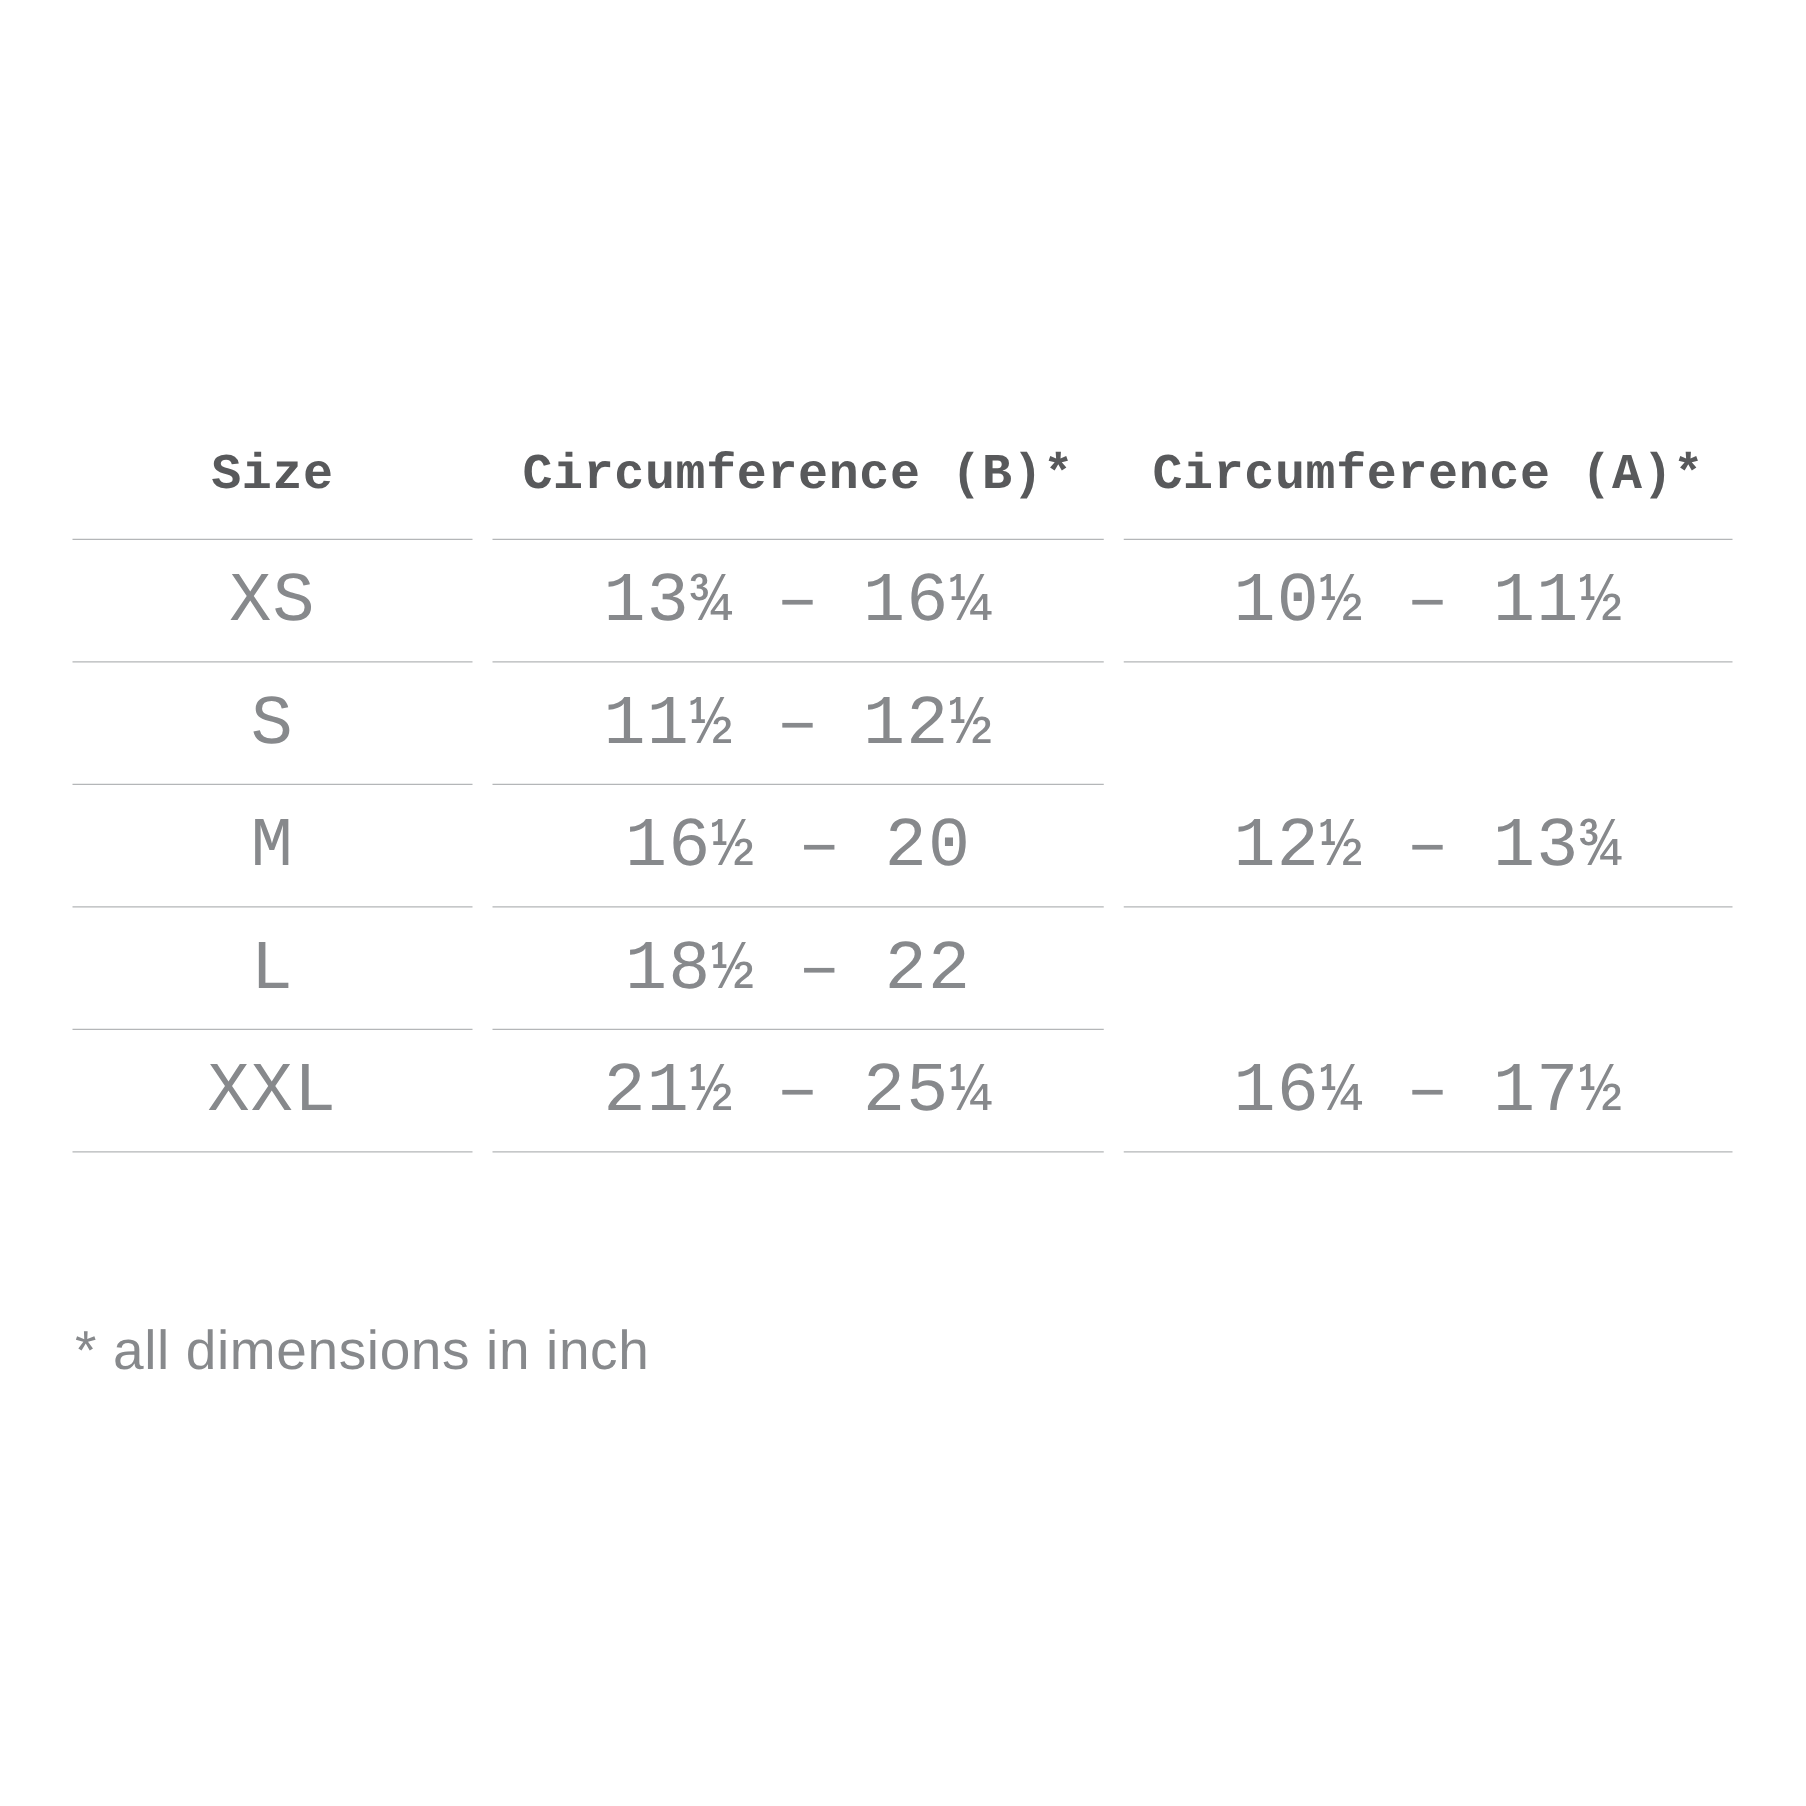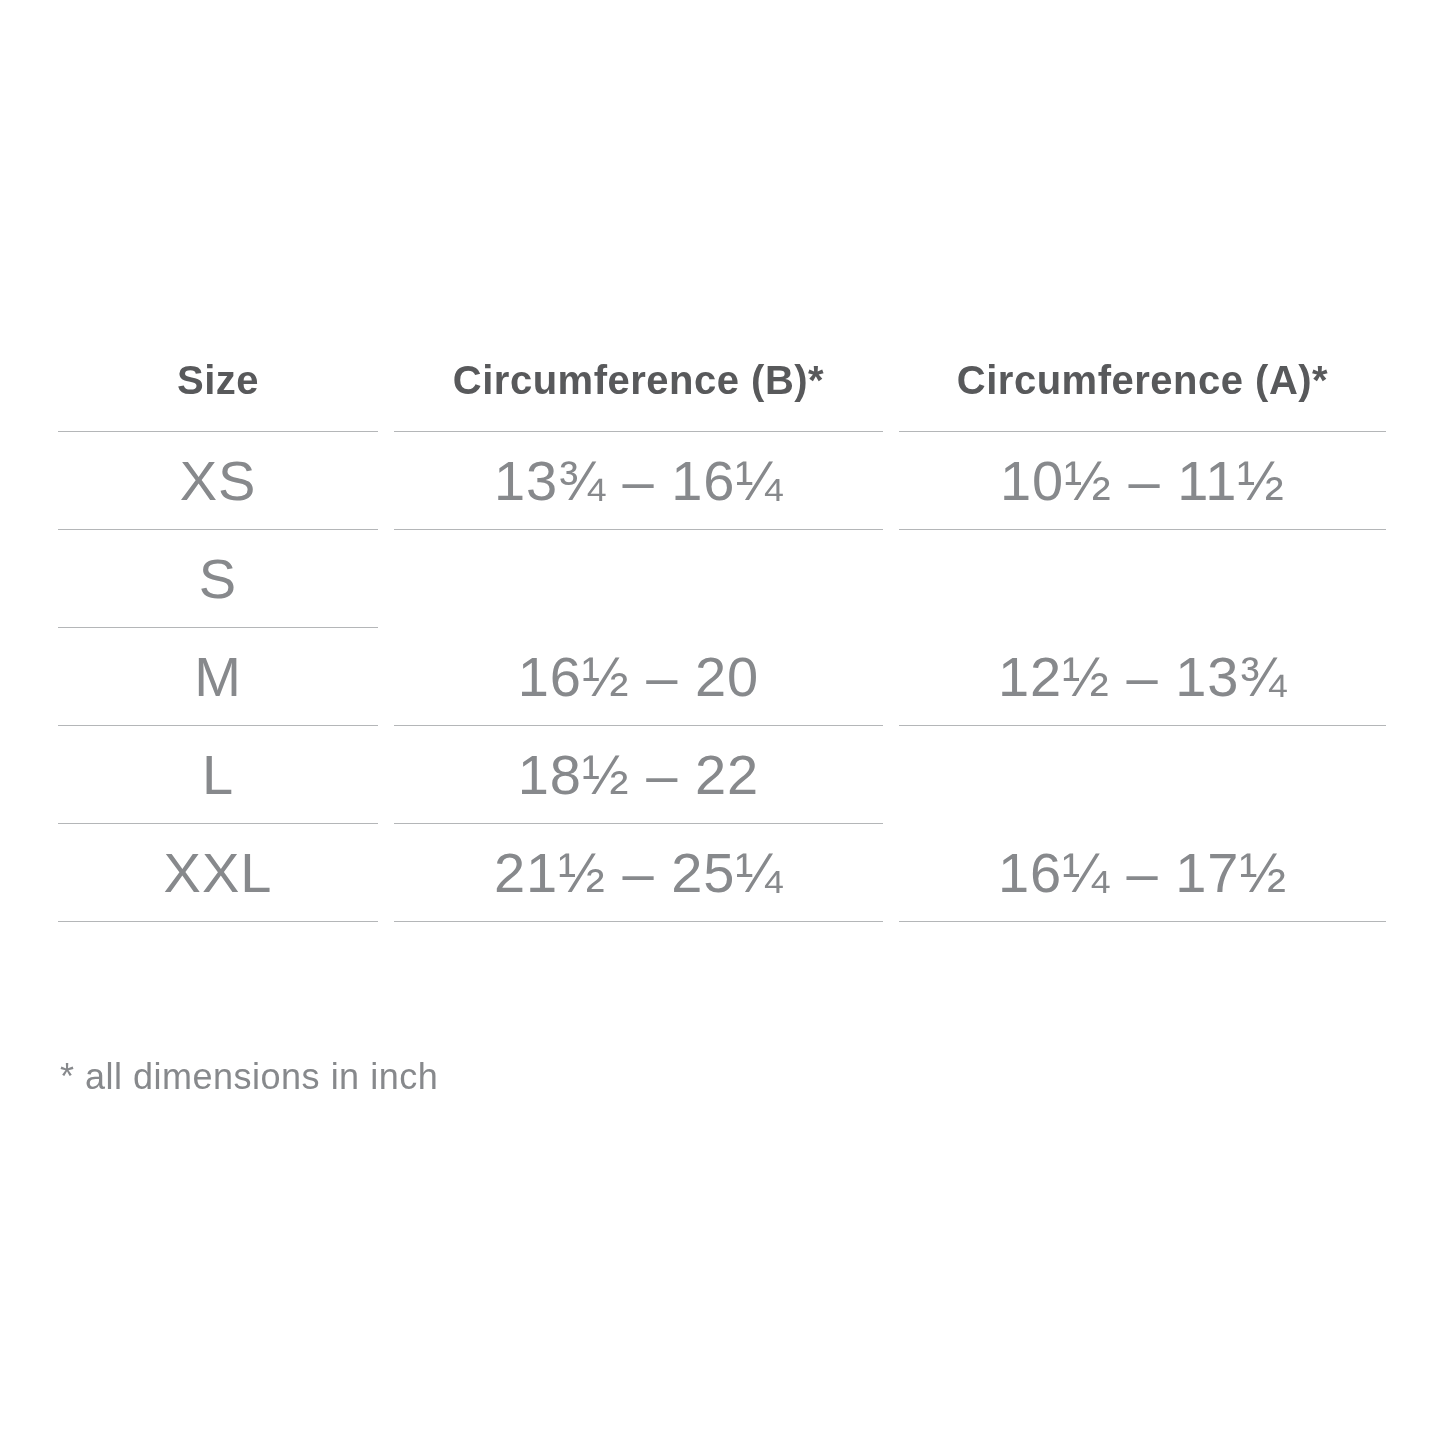--- a/index.html
+++ b/index.html
@@ -20,20 +20,21 @@
   .size-table {
     position: absolute;
     left: 58px;
     top: 330px;
     width: 1328px;
   }
   .t-row {
     display: grid;
     grid-template-columns: 320px 489px 487px;
     column-gap: 16px;
+    font-family: Liberation Mono, monospace;
   }
   .t-cell {
     display: flex;
     align-items: center;
     justify-content: center;
     border-bottom: 1px solid var(--line);
   }
   .header-row .t-cell {
     height: 102px;
     font-size: 40px;
@@ -45,21 +46,21 @@
     height: 98px;
     font-size: 56px;
     font-weight: normal;
     color: var(--value-text);
     letter-spacing: 1px;
   }
   .footnote {
     position: absolute;
     left: 60px;
     top: 1056px;
-    font-size: 36px;
+    font-size: 44px;
     color: var(--value-text);
     letter-spacing: 0.5px;
   }
 </style>
 </head>
 <body>
 
 <div class="size-table">
 
   <div class="t-row header-row">
@@ -69,20 +70,21 @@
   </div>
 
   <div class="t-row data-row">
     <div class="t-cell">XS</div>
     <div class="t-cell">13¾ – 16¼</div>
     <div class="t-cell">10½ – 11½</div>
   </div>
 
   <div class="t-row data-row">
     <div class="t-cell">S</div>
+    <div class="t-cell">11½ – 12½</div>
   </div>
 
   <div class="t-row data-row">
     <div class="t-cell">M</div>
     <div class="t-cell">16½ – 20</div>
     <div class="t-cell">12½ – 13¾</div>
   </div>
 
   <div class="t-row data-row">
     <div class="t-cell">L</div>

